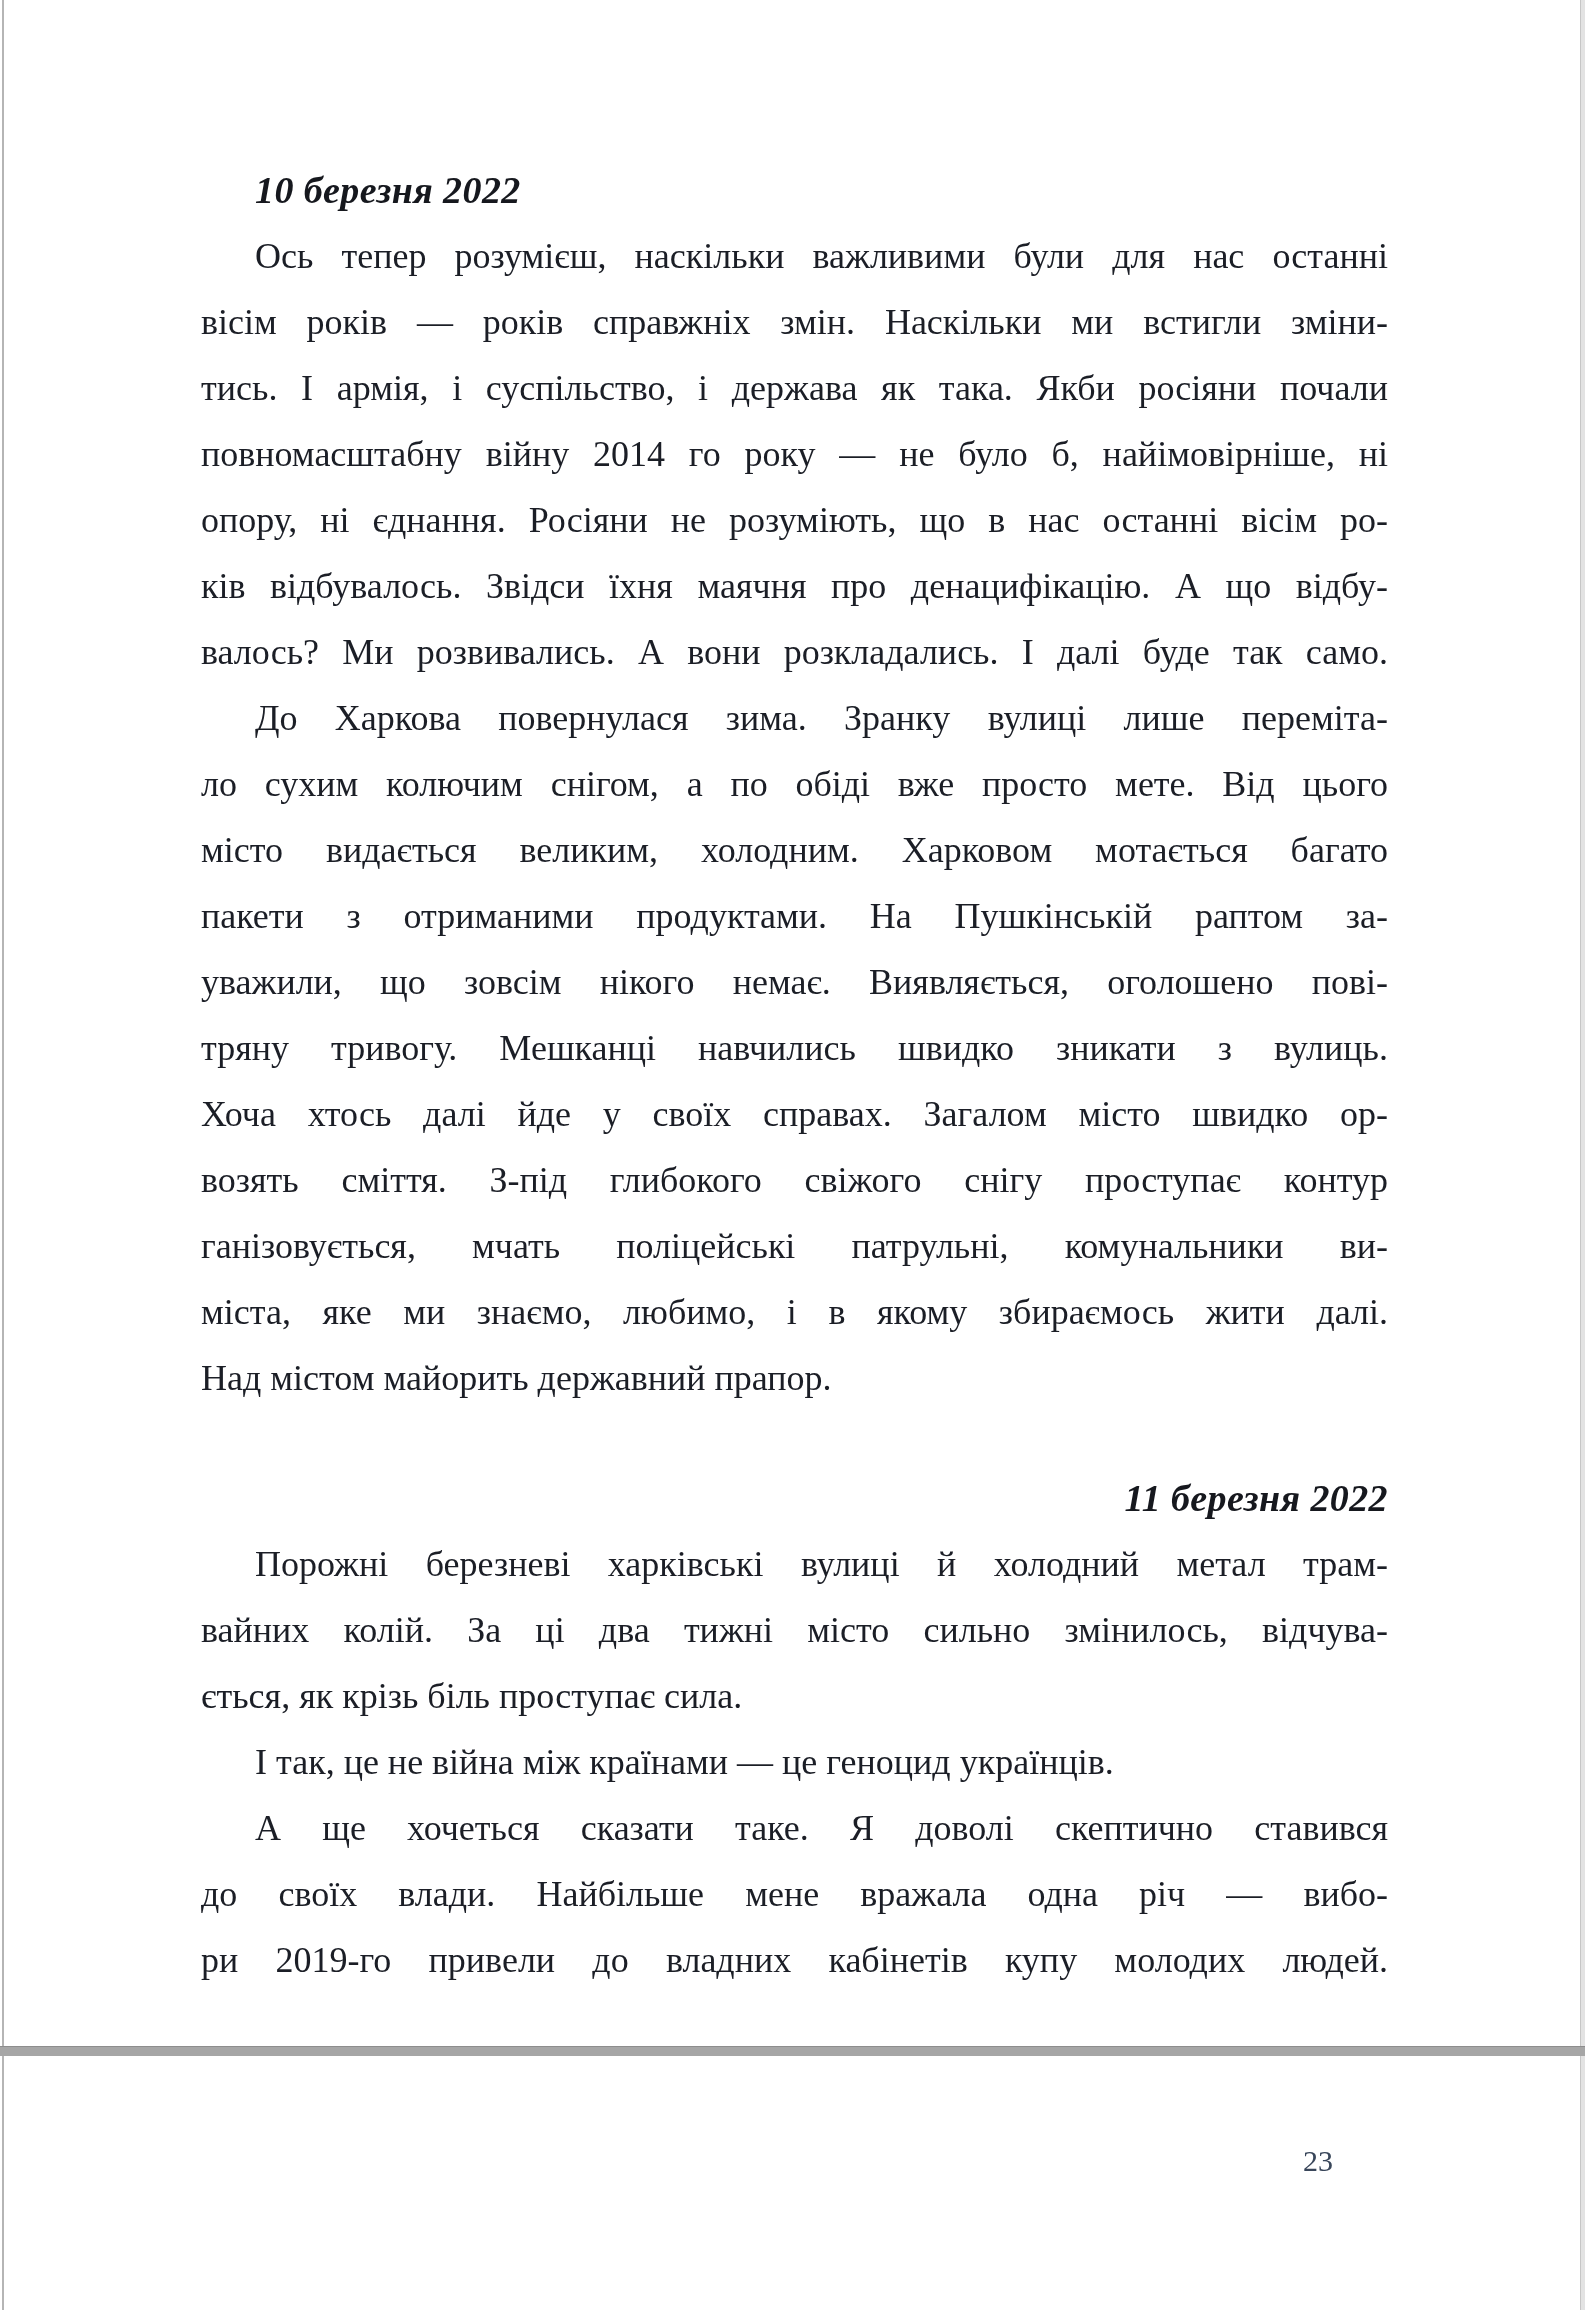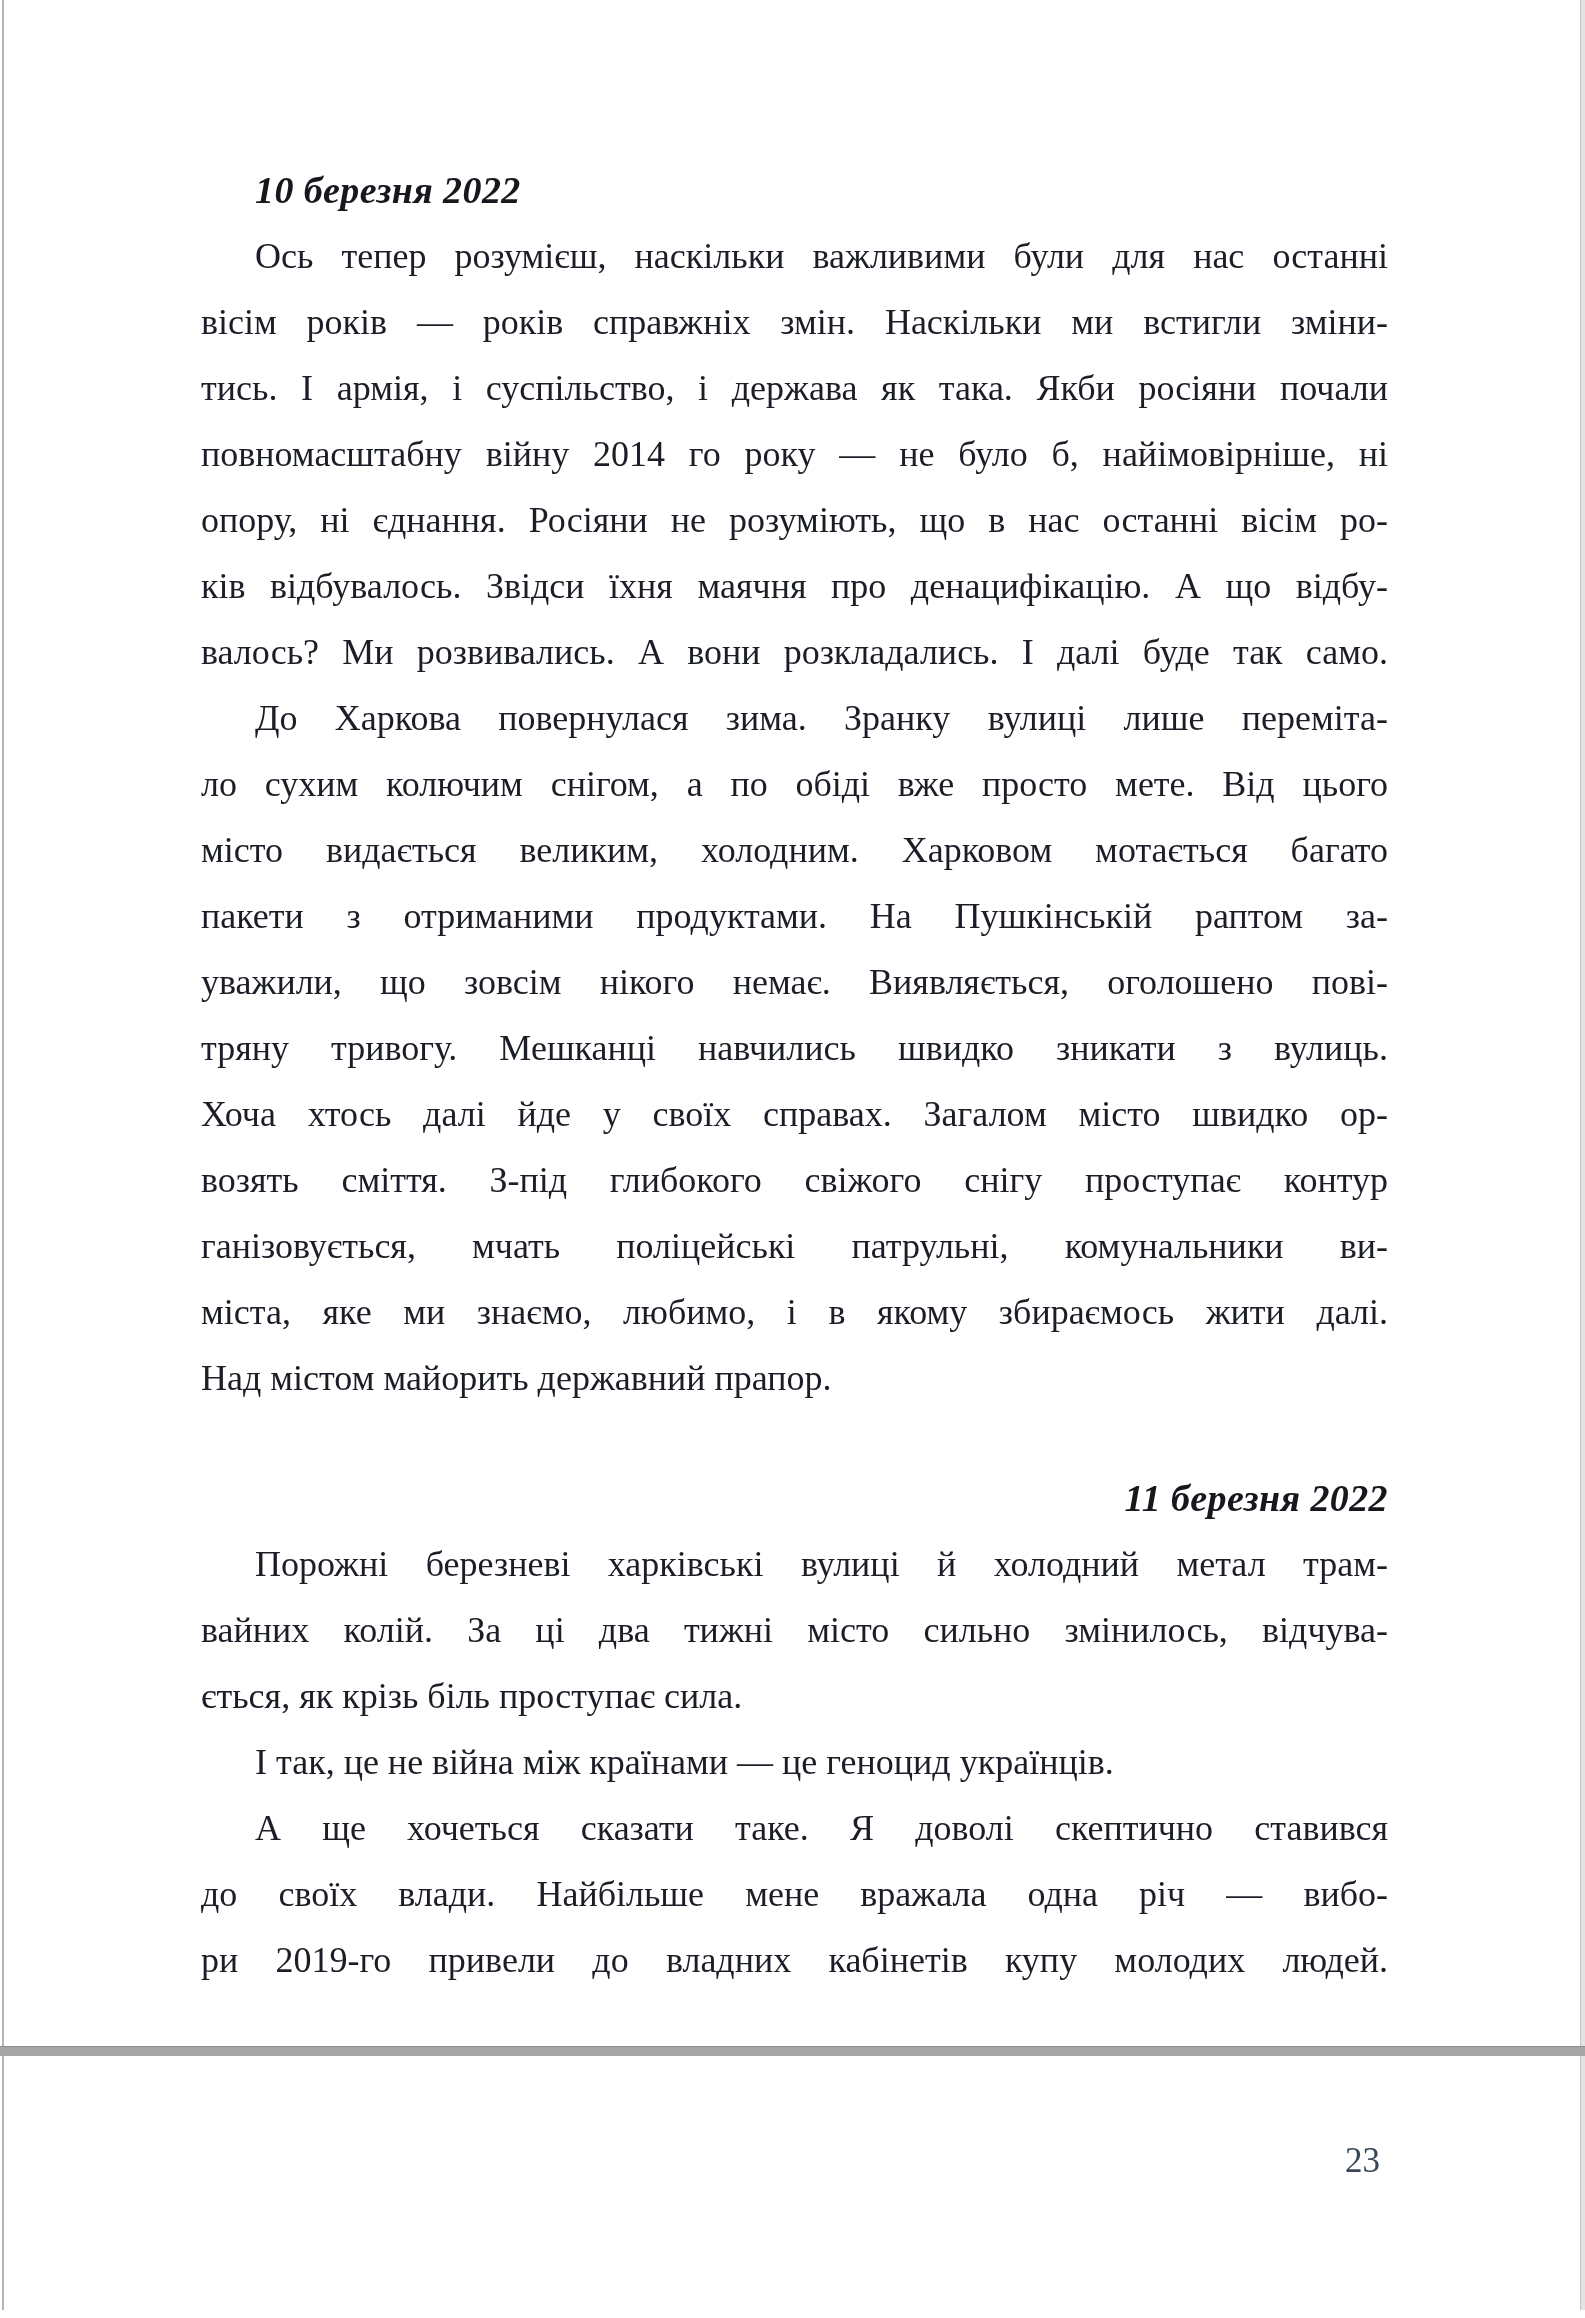--- a/index.html
+++ b/index.html
@@ -71,22 +71,22 @@
   .line.ind { text-indent: 54px; }
   .line.noj {
     text-align: center;
     text-align-last: left;
   }
   .page-number {
     position: absolute;
     top: 2141px;
     left: 1256px;
     width: 124px;
-    text-align: right;
-    font-size: 35px;
+    text-align: center;
+    font-size: 30px;
     line-height: 40px;
     color: #39465a;
   }
 </style>
 </head>
 <body>
 
 <div class="page">
 
   <div class="edge-left"></div>

